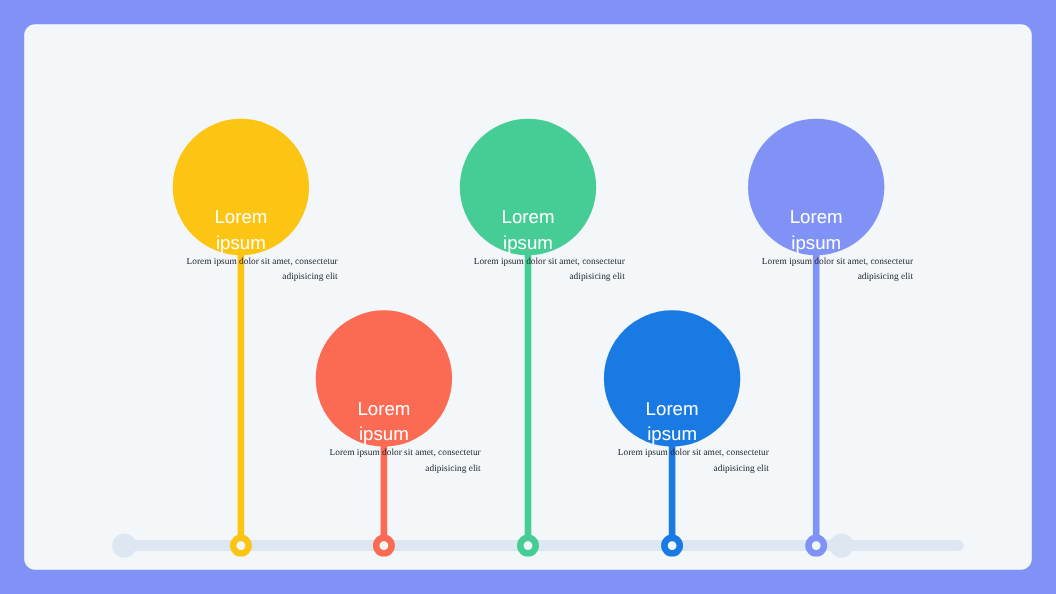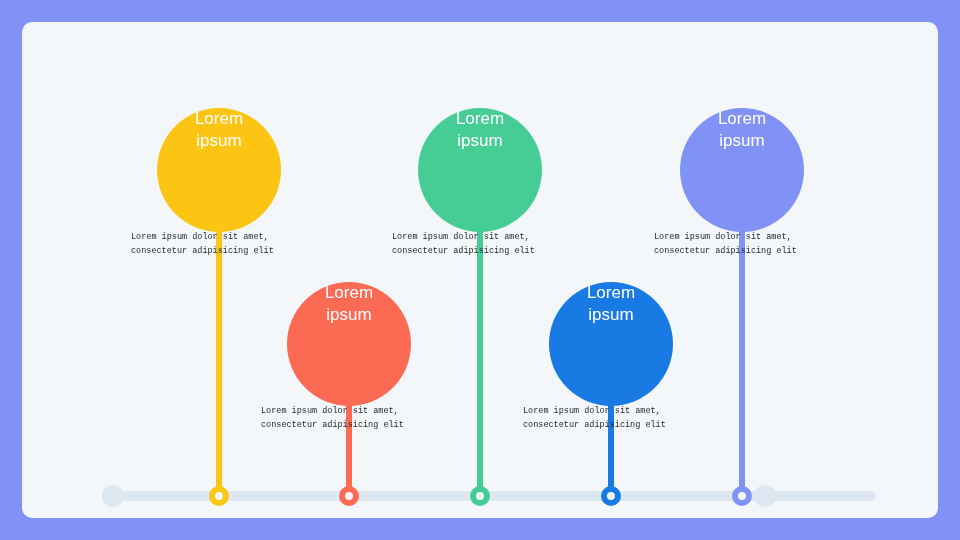--- a/index.html
+++ b/index.html
@@ -71,43 +71,43 @@
 
   
   .bubble {
     position: absolute;
     left: 0;
     width: 124px;
     height: 124px;
     margin-left: -62px;
     border-radius: 50%;
     display: flex;
-    align-items: flex-start;
+    align-items: flex-end;
     justify-content: center;
     text-align: center;
     box-sizing: border-box;
   }
   .bubble-label {
     color: #FFFFFF;
     font-size: 17px;
     line-height: 1.32;
     font-family: "Liberation Sans", sans-serif;
   }
 
   
   .desc {
     position: absolute;
     left: 0;
     width: 176px;
     margin-left: -88px;
-    text-align: left;
+    text-align: right;
     color: #23282E;
     font-size: 8.5px;
     line-height: 1.62;
-    font-family: Liberation Mono, monospace;
+    font-family: Liberation Serif, serif;
   }
 
   
   .marker {
     position: absolute;
     left: 0;
     top: 464px;
     width: 20px;
     height: 20px;
     margin-left: -10px;

